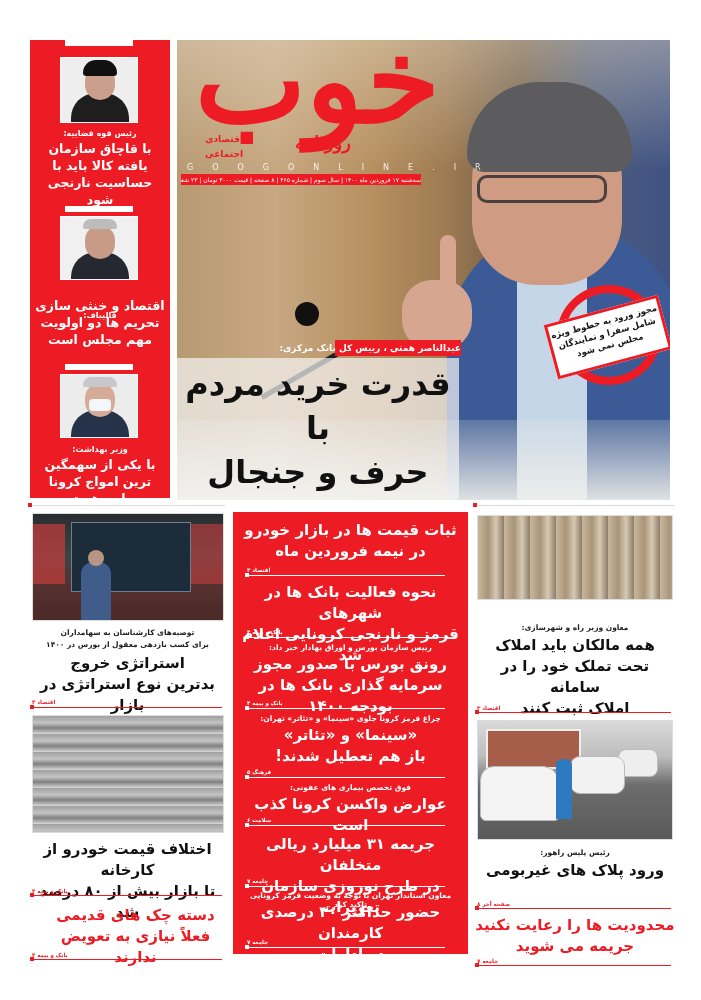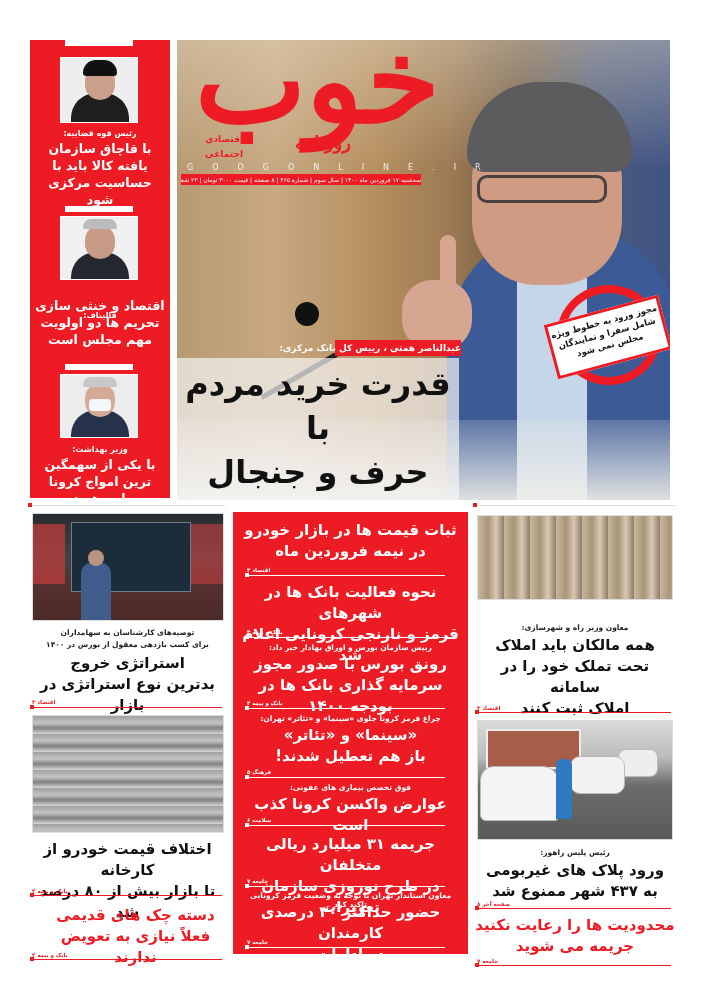--- a/index.html
+++ b/index.html
@@ -96,21 +96,21 @@
   <div class="side-item" style="top:0; height:160px;">
     <div class="side-tab"></div>
     <div class="side-photo" style="top:17px; height:66px;">
       <div class="portrait" style="background:#eeeeee;">
         <div class="body" style="background:#1e1e1e;"></div>
         <div class="head" style="background:#caa08c;"></div>
         <div class="cap" style="background:#111;"></div>
       </div>
     </div>
     <div class="side-kicker" style="top:89px;">رئیس قوه قضاییه:</div>
-    <div class="side-head" style="top:100px;">با قاچاق سازمان یافته کالا باید با حساسیت مرکزی شود</div>
+    <div class="side-head" style="top:100px;">با قاچاق سازمان یافته کالا باید با حساسیت نارنجی شود</div>
   </div>
 
   <div class="side-item" style="top:166px; height:150px;">
     <div class="side-tab"></div>
     <div class="side-photo" style="top:10px; height:64px;">
       <div class="portrait" style="background:#f0f0f0;">
         <div class="body" style="background:#252830;"></div>
         <div class="head" style="background:#c89b86;"></div>
         <div class="cap" style="background:#bcbcbc; height:10px;"></div>
       </div>
@@ -291,21 +291,20 @@
     <div class="photo img-road" style="left:2px; top:215px; width:196px; height:120px;">
       <div class="truck"></div>
         <div class="car3"></div>
         <div class="car2"></div>
         <div class="car1"></div>
         <div class="officer"></div>
     </div>
     <div class="small-kicker" style="left:0; right:0; top:343px;">رئیس پلیس راهور:</div>
     <div class="col-head" style="left:0; right:0; top:355px;">
       <div>ورود پلاک های غیربومی</div>
-      <div>به ۴۳۷ شهر ممنوع شد</div>
     </div>
     <div class="ref" style="left:2px; top:396px;">صفحه آخر ۸</div>
     <div class="rule" style="left:2px; top:403px; width:194px;"></div>
   </article>
   <article>
     <div class="col-head red" style="left:0; right:0; top:410px;">
       <div>محدودیت ها را رعایت نکنید</div>
       <div>جریمه می شوید</div>
     </div>
     <div class="ref" style="left:2px; top:453px;">جامعه ۷</div>

